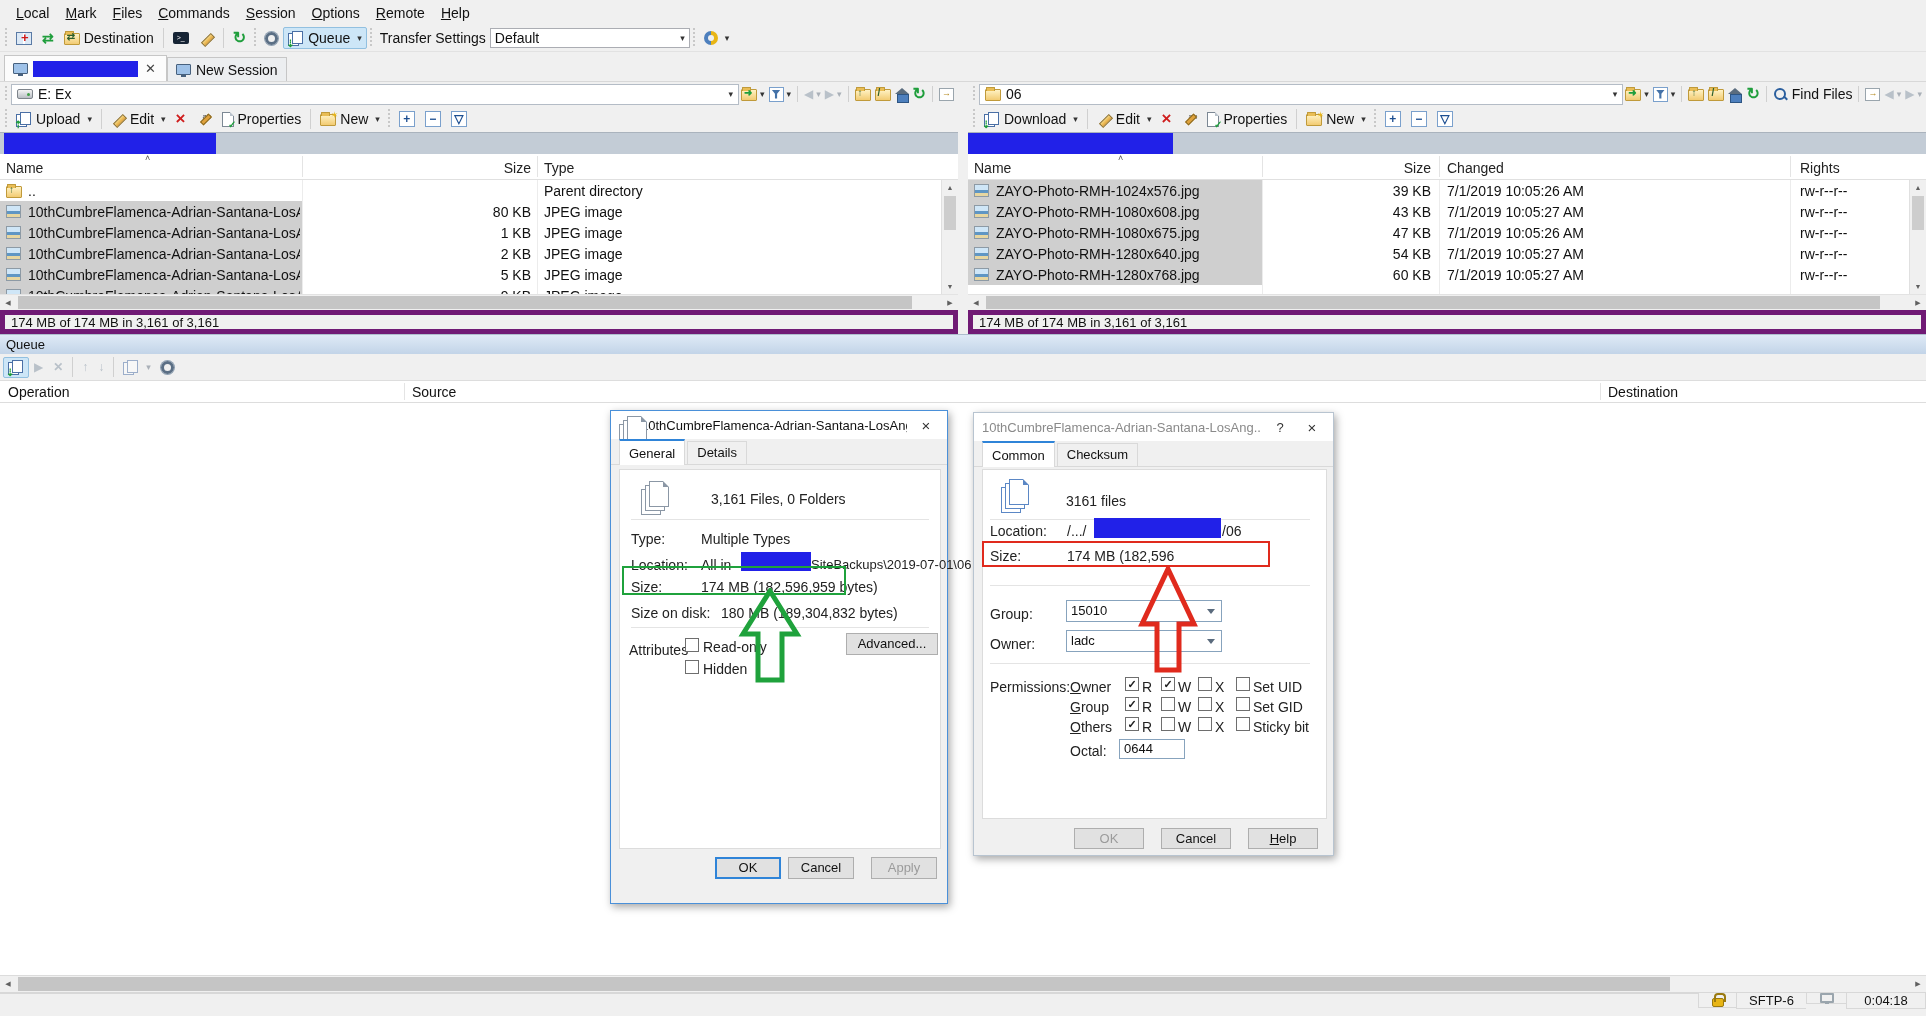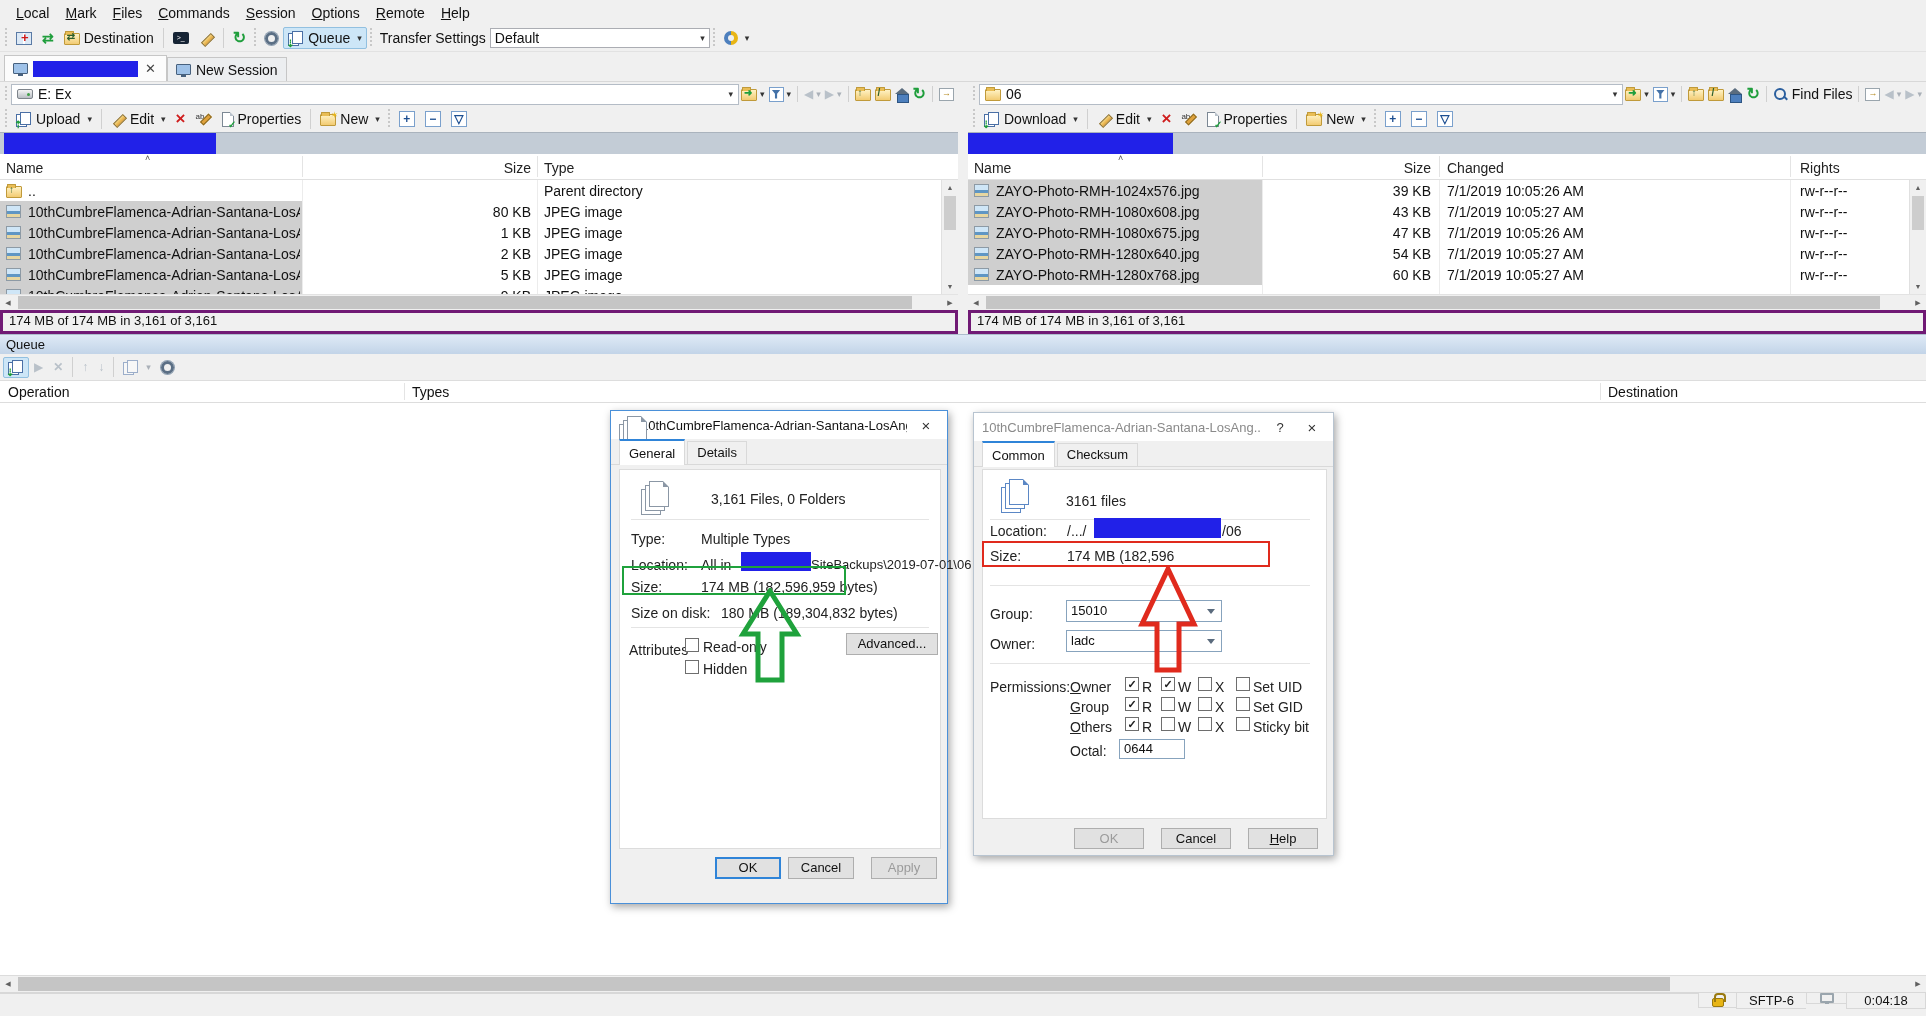--- a/index.html
+++ b/index.html
@@ -58,21 +58,21 @@
 .fsel { position:absolute; left:0; top:0; height:21px; background:#cfcfcf; }
 .fcell { position:absolute; top:3px; white-space:nowrap; overflow:hidden; }
 .fcell.r { text-align:right; }
 .vscroll { position:absolute; top:0; bottom:0; right:0; width:17px; background:#f0f0f0; border-left:1px solid #e0e0e0; }
 .vscroll .ar { height:15px; text-align:center; font-size:7px; color:#606060; line-height:15px; }
 .vscroll .thumb { position:absolute; left:2px; right:2px; top:16px; height:34px; background:#cdcdcd; }
 .hscroll { height:16px; background:#f0f0f0; display:flex; align-items:center; border-top:1px solid #e3e3e3; }
 .hscroll .ar { width:16px; text-align:center; font-size:7px; color:#606060; }
 .hscroll .track { flex:1; position:relative; height:100%; }
 .hscroll .thumb { position:absolute; top:1px; bottom:1px; background:#c5c5c5; }
-.pstatus { height:24px; border:3px solid #701a75; background:#f0f0f0; display:flex; align-items:flex-start; padding:0 6px; font-size:13px; }
+.pstatus { height:24px; border:5px solid #701a75; background:#f0f0f0; display:flex; align-items:center; padding:0 6px; font-size:13px; }
 
 
 .qtitle { height:20px; background:linear-gradient(180deg,#dfeaf6,#c2d4e8); border-top:1px solid #aebecd;
   display:flex; align-items:center; padding:0 6px; font-size:13px; }
 .qtoolbar { height:26px; display:flex; align-items:center; padding-left:3px; background:#f0f0f0; }
 .qheader { height:23px; background:#fff; border-top:1px solid #ddd; border-bottom:1px solid #ddd; position:relative; }
 .qheader .hl { position:absolute; top:3px; }
 .qlist { height:572px; background:#fff; position:relative; }
 .bottomscroll { height:17px; background:#f0f0f0; display:flex; align-items:center; border-top:1px solid #dcdcdc; }
 .statusbar { height:24px; background:#f0f0f0; display:flex; align-items:flex-start; font-size:13px; }
@@ -90,21 +90,21 @@
 .i-home { width:14px; height:13px; }
 .i-home::before { content:""; position:absolute; left:0; top:0; border-left:7px solid transparent; border-right:7px solid transparent; border-bottom:6px solid #5a6c7e; }
 .i-home::after { content:""; position:absolute; left:2px; top:6px; width:10px; height:7px; background:#4d7fbd; border:1px solid #2d5583; }
 .i-refresh { color:#1f9e3c; font-size:16px; font-weight:bold; line-height:14px; }
 .i-filter { width:15px; height:15px; background:#fff; border:1px solid #7aa0cc; }
 .i-filter::after { content:""; position:absolute; left:2px; top:2px; width:9px; height:9px; background:#4472a8;
   clip-path:polygon(0 0,100% 0,62% 48%,62% 100%,38% 100%,38% 48%); }
 .i-x { color:#cf1d1d; font-weight:bold; font-size:17px; line-height:14px; }
 .i-pencil { width:15px; height:15px; }
 .i-pencil::before { content:""; position:absolute; left:2px; top:6px; width:12px; height:4px; background:linear-gradient(#f6d67c,#e0a23c); border:1px solid #8a6a22; transform:rotate(-45deg); }
-.i-rename { width:16px; height:14px; font-size:8px; color:#333; }
+.i-rename { width:16px; height:14px; font-size:8px; color:#333;text-align:right; }
 .i-rename::before { content:""; position:absolute; right:0; top:5px; width:10px; height:3px; background:#e0a23c; border:1px solid #8a6a22; transform:rotate(-45deg); }
 .i-page { width:12px; height:15px; background:#fff; border:1px solid #7c8894; }
 .i-page::before { content:""; position:absolute; right:-1px; top:-1px; border-top:4px solid #f0f0f0; border-left:4px solid #b9c2cb; }
 .i-page .chk { position:absolute; right:-4px; bottom:-4px; color:#1f9e3c; font-size:10px; font-weight:bold; }
 .i-star { position:absolute; right:-3px; top:-5px; color:#e8b515; font-size:9px; }
 .i-box { width:16px; height:16px; background:#fff; border:1px solid #7aa0cc; color:#1d4f91; font-weight:bold; font-size:12px; text-align:center; line-height:14px; }
 .i-pages { width:16px; height:15px; }
 .i-pages::before { content:""; position:absolute; left:0; top:2px; width:9px; height:11px; background:#fff; border:1px solid #4a6fa5; }
 .i-pages::after { content:""; position:absolute; left:4px; top:0px; width:9px; height:11px; background:#fff; border:1px solid #4a6fa5; }
 .i-pages .ga { position:absolute; left:-2px; bottom:-3px; color:#1f9e3c; font-size:10px; font-weight:bold; z-index:2; }
@@ -206,21 +206,21 @@
       </span>
     <span class="tbtn pressed">
       <span class="ic i-pages">
           <span class="ga">⇣</span>
         </span>
       <span>Queue</span>
       <span class="caret">▾</span>
     </span>
     <span class="grip"></span>
     <span class="tlabel">Transfer Settings</span>
-    <span class="combo" style="width:220px">
+    <span class="combo" style="width:200px">
       <span class="cv">Default</span>
       <span class="caret">▾</span>
     </span>
     <span class="grip"></span>
     <span class="tbtn">
       <span class="ic i-transfer"></span>
       <span class="caret">▾</span>
     </span>
   </div>
 
@@ -611,21 +611,21 @@
         <span class="ic i-pages" style="opacity:.5"></span>
         <span class="caret dis">▾</span>
       </span>
     <span class="tbtn">
         <span class="ic i-gear"></span>
       </span>
   </div>
   <div class="qheader">
     <span class="hl" style="left:8px">Operation</span>
     <span class="hdiv" style="left:404px;position:absolute;top:2px;bottom:2px;width:1px;background:#e4e4e4"></span>
-    <span class="hl" style="left:412px">Types</span>
+    <span class="hl" style="left:412px">Source</span>
     <span class="hdiv" style="left:1600px;position:absolute;top:2px;bottom:2px;width:1px;background:#e4e4e4"></span>
     <span class="hl" style="left:1608px">Destination</span>
   </div>
   <div class="qlist"></div>
 
   <div class="bottomscroll">
     <span class="ar ar-l" style="width:16px;text-align:center;font-size:7px;color:#606060"></span>
     <span class="track" style="flex:1;position:relative;height:100%">
         <span class="thumb" style="position:absolute;top:1px;bottom:1px;left:2px;right:240px;background:#c5c5c5"></span>
       </span>

